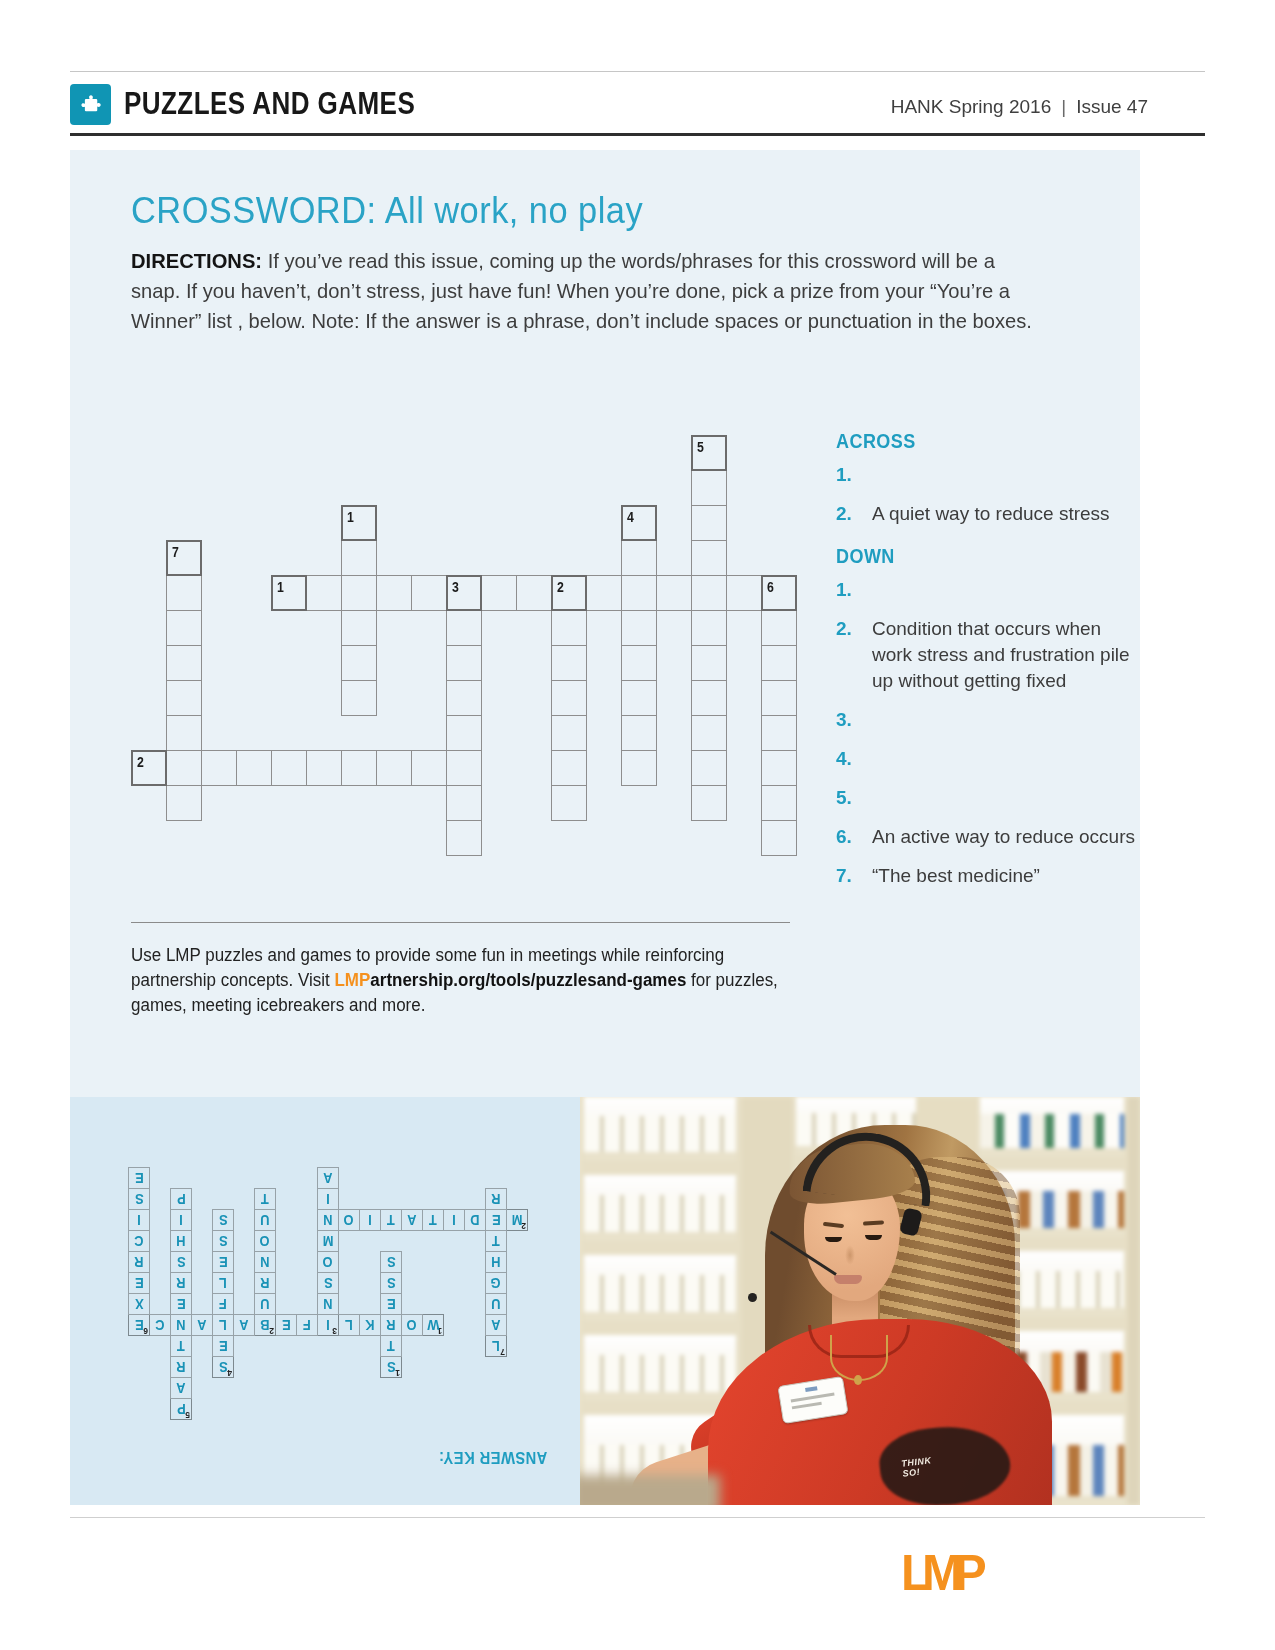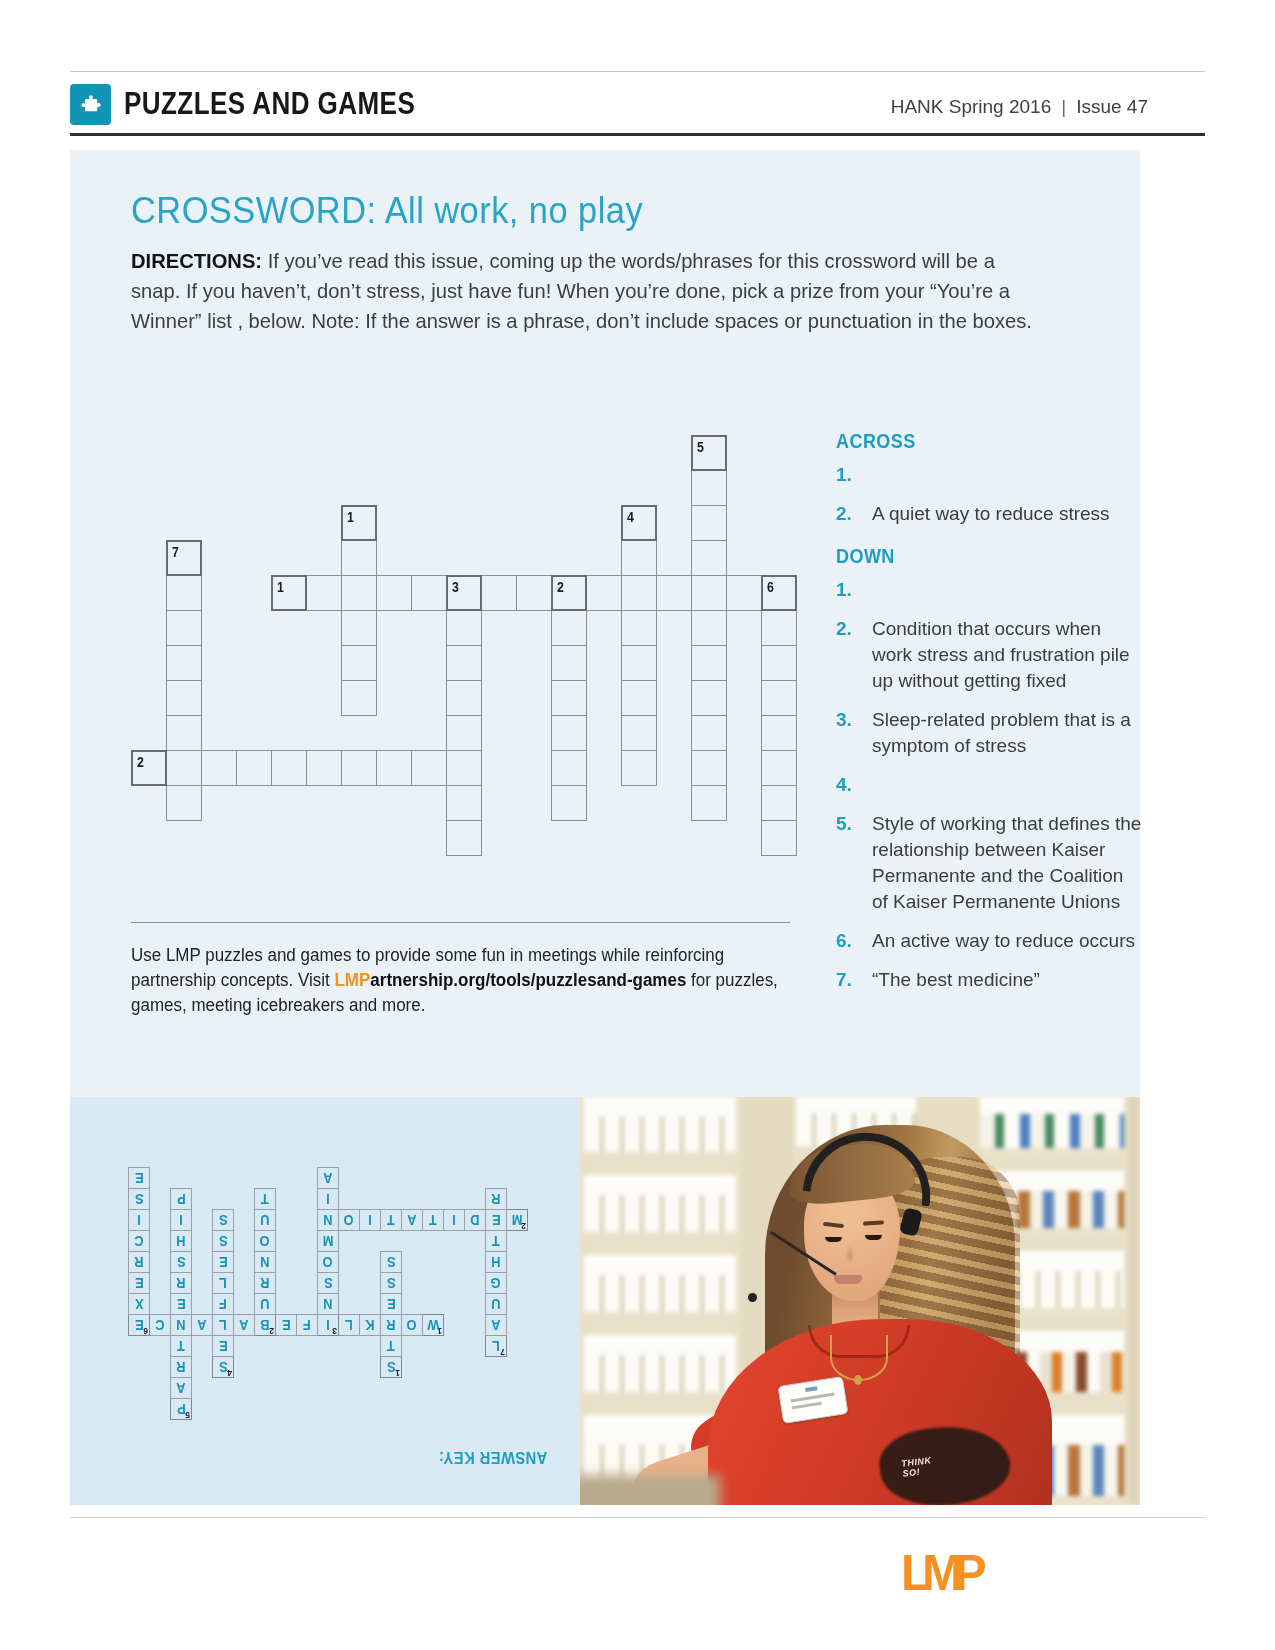--- a/index.html
+++ b/index.html
@@ -257,28 +257,26 @@
     <div id="down-list">
         <div class="clue">
           <span class="n">1.</span>
         </div>
         <div class="clue">
           <span class="n">2.</span>
           <span class="t">Condition that occurs when work stress and frustration pile up without getting fixed</span>
         </div>
         <div class="clue">
           <span class="n">3.</span>
-          <span class="t">Sleep-related problem that is a symptom of stress</span>
         </div>
         <div class="clue">
           <span class="n">4.</span>
         </div>
         <div class="clue">
           <span class="n">5.</span>
-          <span class="t">Style of working that defines the relationship between Kaiser Permanente and the Coalition of Kaiser Permanente Unions</span>
         </div>
         <div class="clue">
           <span class="n">6.</span>
           <span class="t">An active way to reduce occurs</span>
         </div>
         <div class="clue">
           <span class="n">7.</span>
           <span class="t">“The best medicine”</span>
         </div>
       </div>

